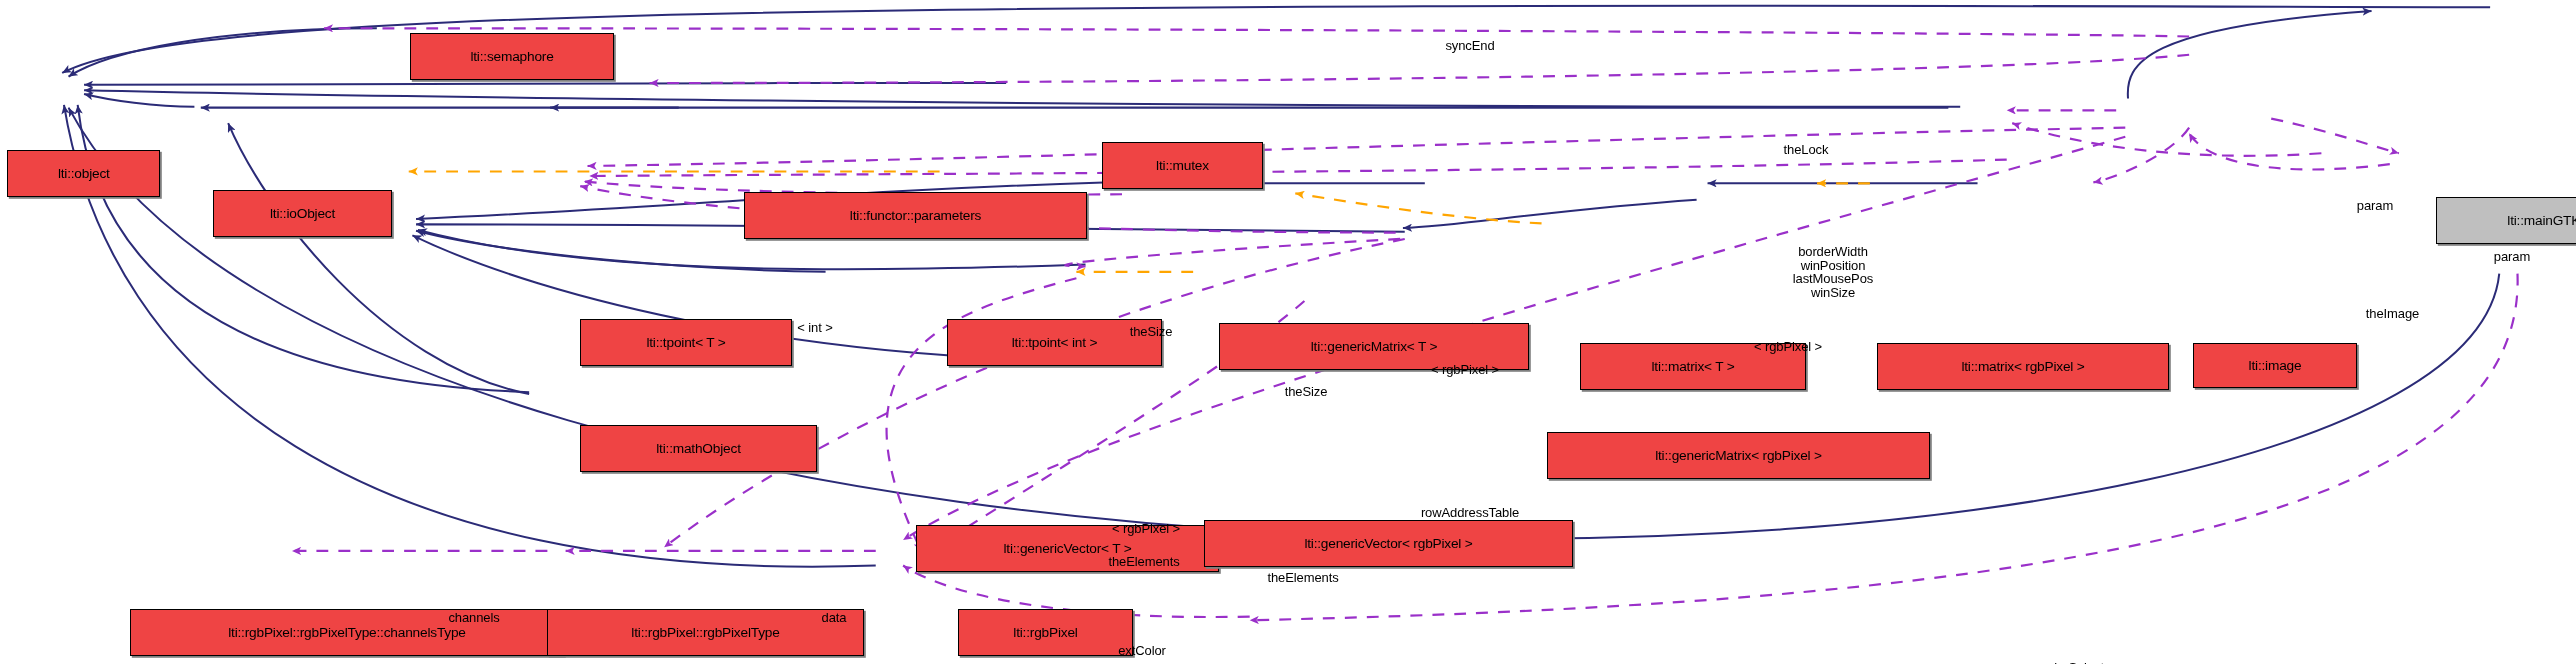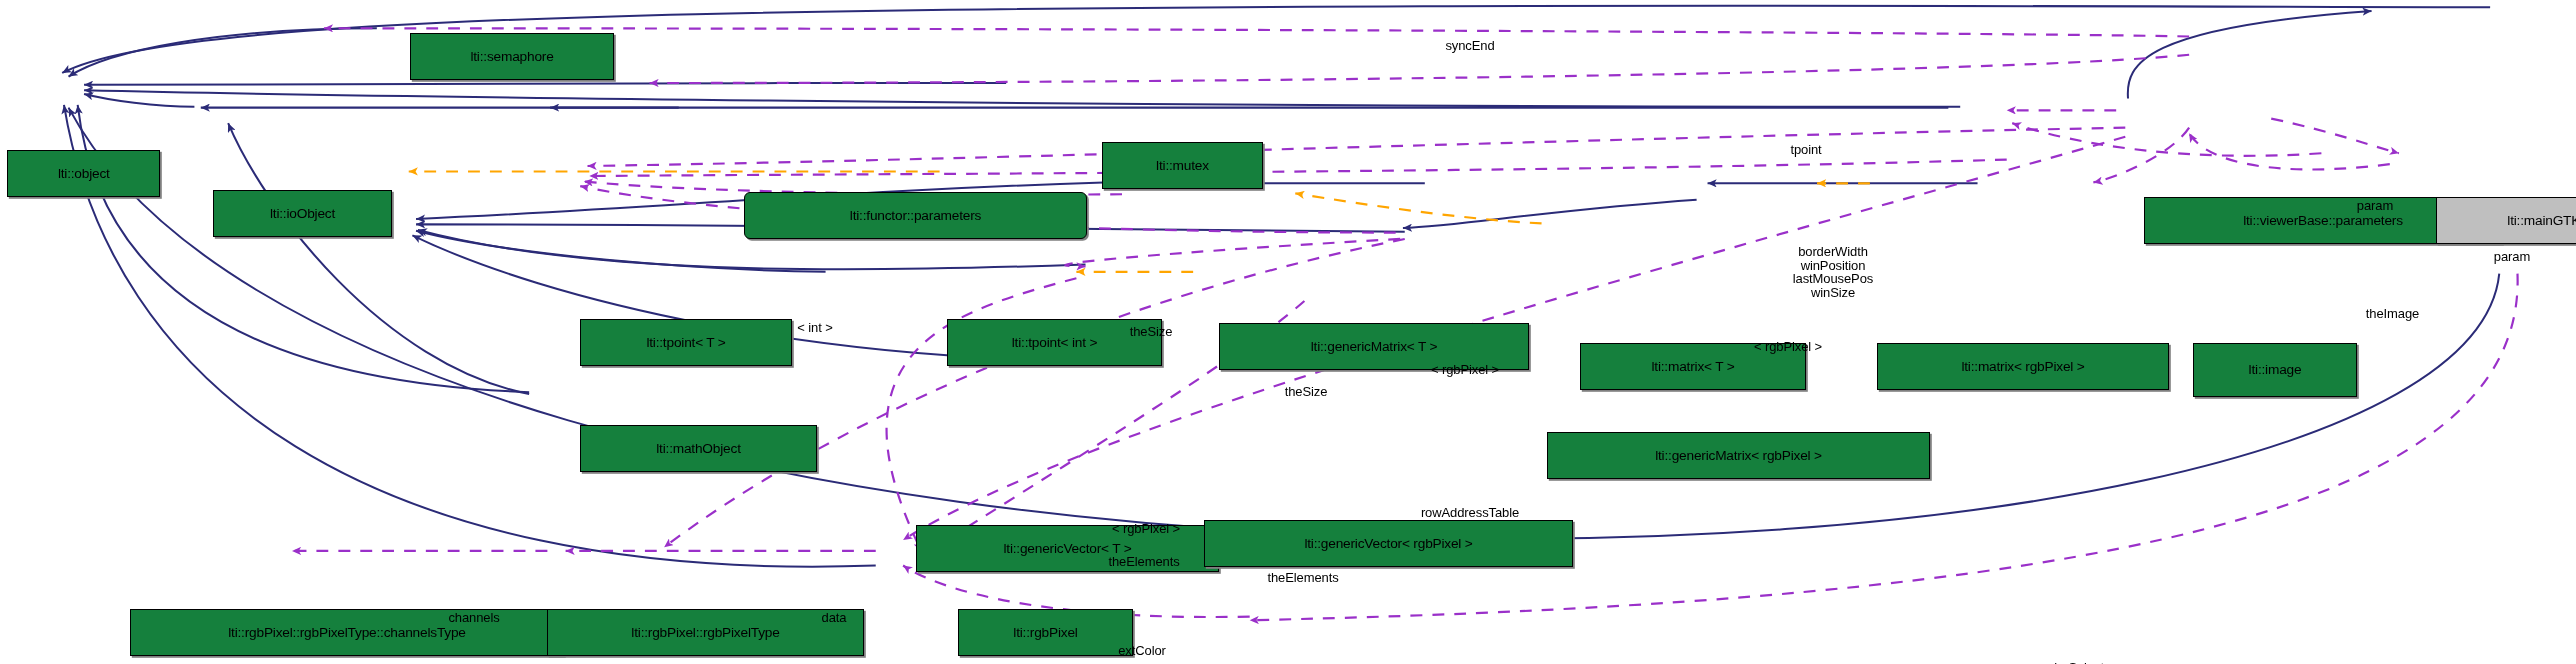--- a/index.html
+++ b/index.html
@@ -2,21 +2,21 @@
 <html style="font-size:14.6px"><head>
 <meta charset="utf-8">
 <style>
   html,body{margin:0;padding:0;background:#ffffff;}
   body{font-family:"Liberation Sans", sans-serif;}
   #canvas{position:relative;width:2576px;height:664px;background:#fff;overflow:hidden;}
   svg#wires{position:absolute;left:0;top:0;width:2576px;height:664px;}
   .nodebox{
     position:absolute;
     box-sizing:border-box;
-    background:#15803d;
+    background:#ef4444;
     border:0.9px solid #000000;
     box-shadow:1.8px 1.8px 0 0 #808080;
     display:flex;align-items:center;justify-content:center;
     font-size:13.7px;line-height:1;
     color:#000;
     white-space:nowrap;
     padding:0 6.4px;
     letter-spacing:-0.2px;
   }
   .nodebox.highlight{background:#bfbfbf;}
@@ -144,40 +144,39 @@
       <path d="M 2050 201 L 1992 201"></path>
 
       <path d="M 1308 298 L 1180 298"></path>
     </g>
   </svg>
 
   <div class="nodebox" style="left: 7.3px; top: 150px; width: 153px; height: 47px;">lti::object</div>
   <div class="nodebox" style="left: 410px; top: 33px; width: 204px; height: 47px;">lti::semaphore</div>
   <div class="nodebox" style="left: 213px; top: 190px; width: 179px; height: 47px;">lti::ioObject</div>
   <div class="nodebox" style="left: 1102px; top: 142px; width: 161px; height: 47px;">lti::mutex</div>
-  <div class="nodebox" style="left: 744px; top: 192px; width: 343px; height: 47px; border-radius: 6px;">lti::functor::parameters</div>
+  <div class="nodebox" style="left: 744px; top: 192px; width: 343px; height: 47px;">lti::functor::parameters</div>
   <div class="nodebox" style="left: 580px; top: 319px; width: 212px; height: 47px;">lti::tpoint&lt; T &gt;</div>
   <div class="nodebox" style="left: 947px; top: 319px; width: 215px; height: 47px;">lti::tpoint&lt; int &gt;</div>
   <div class="nodebox" style="left: 1219px; top: 323px; width: 310px; height: 47px;">lti::genericMatrix&lt; T &gt;</div>
   <div class="nodebox" style="left: 1580px; top: 343px; width: 226px; height: 47px;">lti::matrix&lt; T &gt;</div>
   <div class="nodebox" style="left: 1877px; top: 343px; width: 292px; height: 47px;">lti::matrix&lt; rgbPixel &gt;</div>
-  <div class="nodebox" style="left: 2193px; top: 343px; width: 164px; height: 54px;">lti::image</div>
+  <div class="nodebox" style="left: 2193px; top: 343px; width: 164px; height: 45px;">lti::image</div>
   <div class="nodebox" style="left: 580px; top: 425px; width: 237px; height: 47px;">lti::mathObject</div>
   <div class="nodebox" style="left: 1547px; top: 432px; width: 383px; height: 47px;">lti::genericMatrix&lt; rgbPixel &gt;</div>
   <div class="nodebox" style="left: 916px; top: 525px; width: 303px; height: 47px;">lti::genericVector&lt; T &gt;</div>
   <div class="nodebox" style="left: 1204px; top: 520px; width: 369px; height: 47px;">lti::genericVector&lt; rgbPixel &gt;</div>
   <div class="nodebox" style="left: 130px; top: 609px; width: 434px; height: 47px;">lti::rgbPixel::rgbPixelType::channelsType</div>
   <div class="nodebox" style="left: 547px; top: 609px; width: 317px; height: 47px;">lti::rgbPixel::rgbPixelType</div>
   <div class="nodebox" style="left: 958px; top: 609px; width: 175px; height: 47px;">lti::rgbPixel</div>
 
-  <div class="nodebox" style="left: 2144px; top: 197px; width: 358px; height: 47px;">lti::viewerBase::parameters</div>
   <div class="nodebox highlight" style="left: 2436px; top: 197px; width: 263px; height: 47px;">lti::mainGTKWindow</div>
 
   <div class="edgelabel" style="left: 1470px; top: 46px;">syncEnd</div>
-  <div class="edgelabel" style="left: 1806px; top: 150px;">tpoint</div>
+  <div class="edgelabel" style="left: 1806px; top: 150px;">theLock</div>
   <div class="edgelabel" style="left: 2375px; top: 206px;">param</div>
 
   <div class="edgelabel" style="left: 2512px; top: 257px;">param</div>
   <div class="edgelabel multi" style="left: 1833px; top: 272px; white-space: pre;">borderWidth
 winPosition
 lastMousePos
 winSize</div>
   <div class="edgelabel" style="left: 815px; top: 328px;">&lt; int &gt;</div>
   <div class="edgelabel" style="left: 1151px; top: 332px;">theSize</div>
   <div class="edgelabel" style="left: 1306px; top: 392px;">theSize</div>

